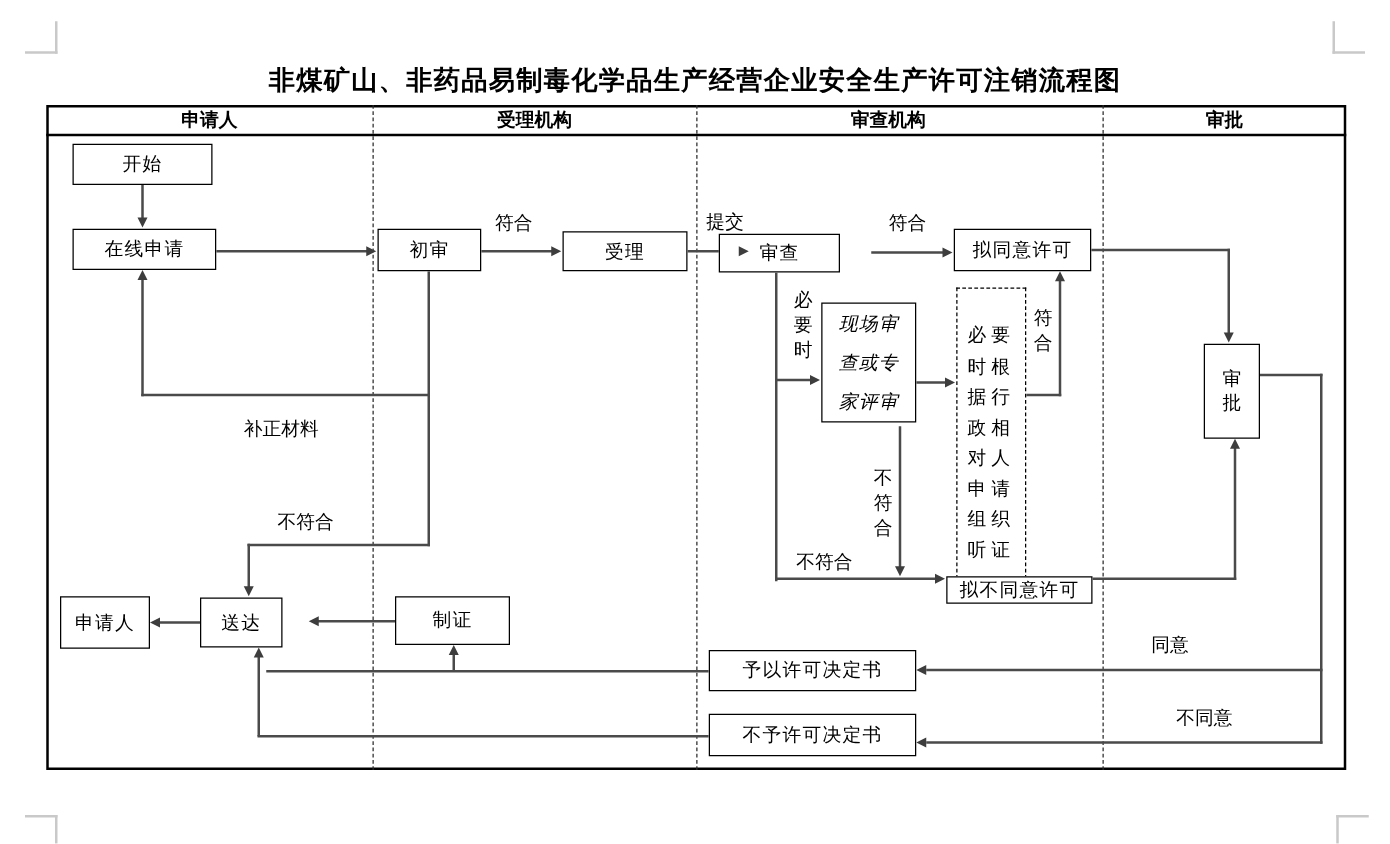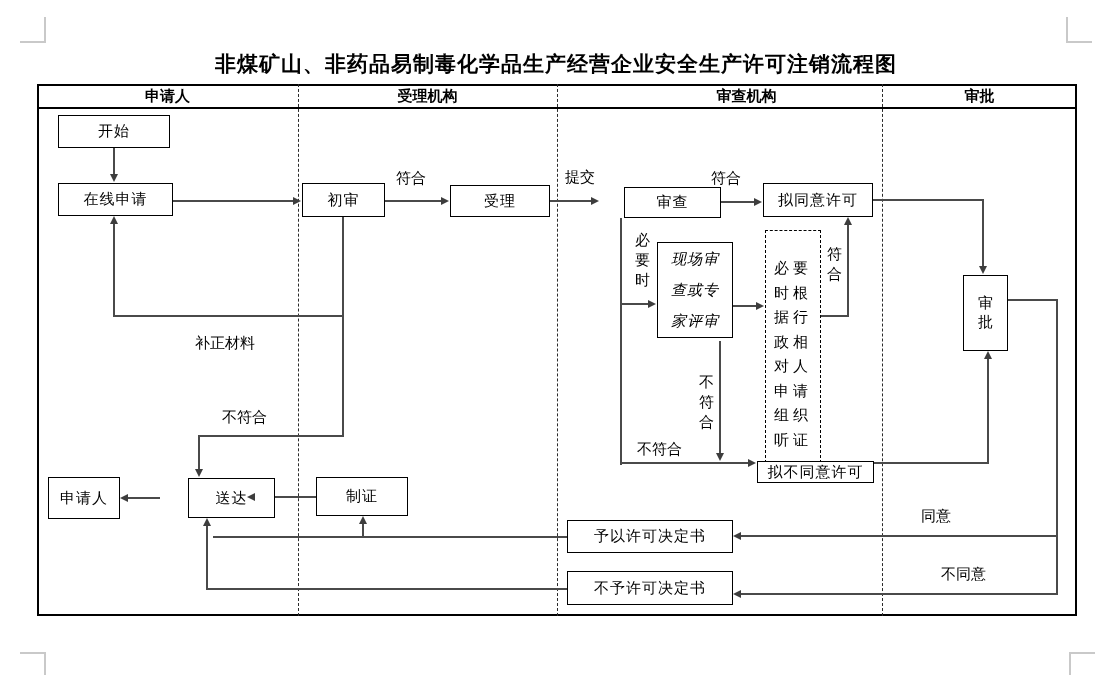--- a/index.html
+++ b/index.html
@@ -49,41 +49,41 @@
   <div class="title">非煤矿山、非药品易制毒化学品生产经营企业安全生产许可注销流程图</div>
 
   <div class="frame"></div>
   <div class="headline"></div>
   <div class="vdash" style="left:298px;"></div>
   <div class="vdash" style="left:557px;"></div>
   <div class="vdash" style="left:882px;"></div>
 
   <div class="lane" style="left:37px;width:261px;">申请人</div>
   <div class="lane" style="left:298px;width:259px;">受理机构</div>
-  <div class="lane" style="left:584px;width:325px;">审查机构</div>
+  <div class="lane" style="left:548px;width:325px;">审查机构</div>
   <div class="lane" style="left:882px;width:195px;">审批</div>
 
   <div class="node" style="left:58px;top:115px;width:112px;height:33px;">开始</div>
   <div class="node" style="left:58px;top:183px;width:115px;height:33px;">在线申请</div>
   <div class="node" style="left:302px;top:183px;width:83px;height:34px;">初审</div>
   <div class="node" style="left:450px;top:185px;width:100px;height:32px;">受理</div>
-  <div class="node" style="left:624px;top:187px;width:97px;height:31px;">审查</div>
+  <div class="node" style="left:575px;top:187px;width:97px;height:31px;">审查</div>
   <div class="node" style="left:763px;top:183px;width:110px;height:34px;">拟同意许可</div>
   <div class="node" style="left:657px;top:242px;width:76px;height:96px;font-style:italic;">
     <span class="wrapTxt" style="width:50px;line-height:31px;">现场审查或专家评审</span>
   </div>
   <div class="node dashed" style="left:765px;top:230px;width:56px;height:248px;">
     <span class="wrapTxt" style="width:40px;line-height:24.5px;letter-spacing:4px;">必要时根据行政相对人申请组织听证</span>
   </div>
   <div class="node" style="left:963px;top:275px;width:45px;height:76px;">
     <span class="wrapTxt" style="width:16px;line-height:19px;letter-spacing:0;">审批</span>
   </div>
   <div class="node" style="left:757px;top:461px;width:117px;height:22px;">拟不同意许可</div>
   <div class="node" style="left:48px;top:477px;width:72px;height:42px;">申请人</div>
-  <div class="node" style="left:160px;top:478px;width:87px;height:40px;margin-left:28px;">送达</div>
+  <div class="node" style="left:160px;top:478px;width:66px;height:40px;">送达</div>
   <div class="node" style="left:316px;top:477px;width:92px;height:39px;">制证</div>
   <div class="node" style="left:567px;top:520px;width:166px;height:33px;">予以许可决定书</div>
   <div class="node" style="left:567px;top:571px;width:166px;height:34px;">不予许可决定书</div>
 
   <div class="vl" style="left:113px;top:148px;height:30px;"></div>
   <div class="ar d" style="left:110px;top:174px;"></div>
 
   <div class="hl" style="left:173px;top:200px;width:122px;"></div>
   <div class="ar r" style="left:293px;top:197px;"></div>
 

